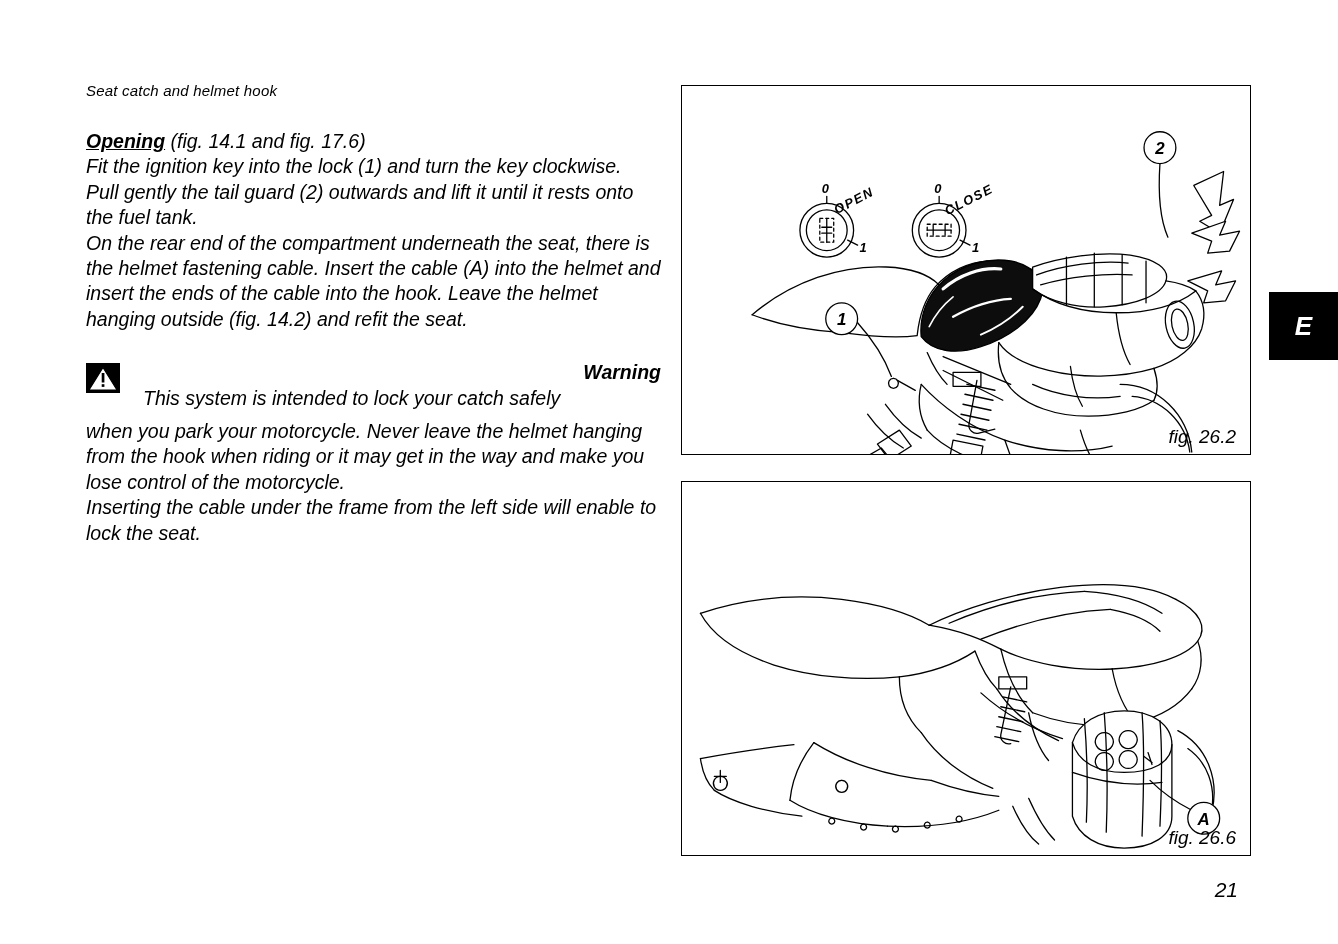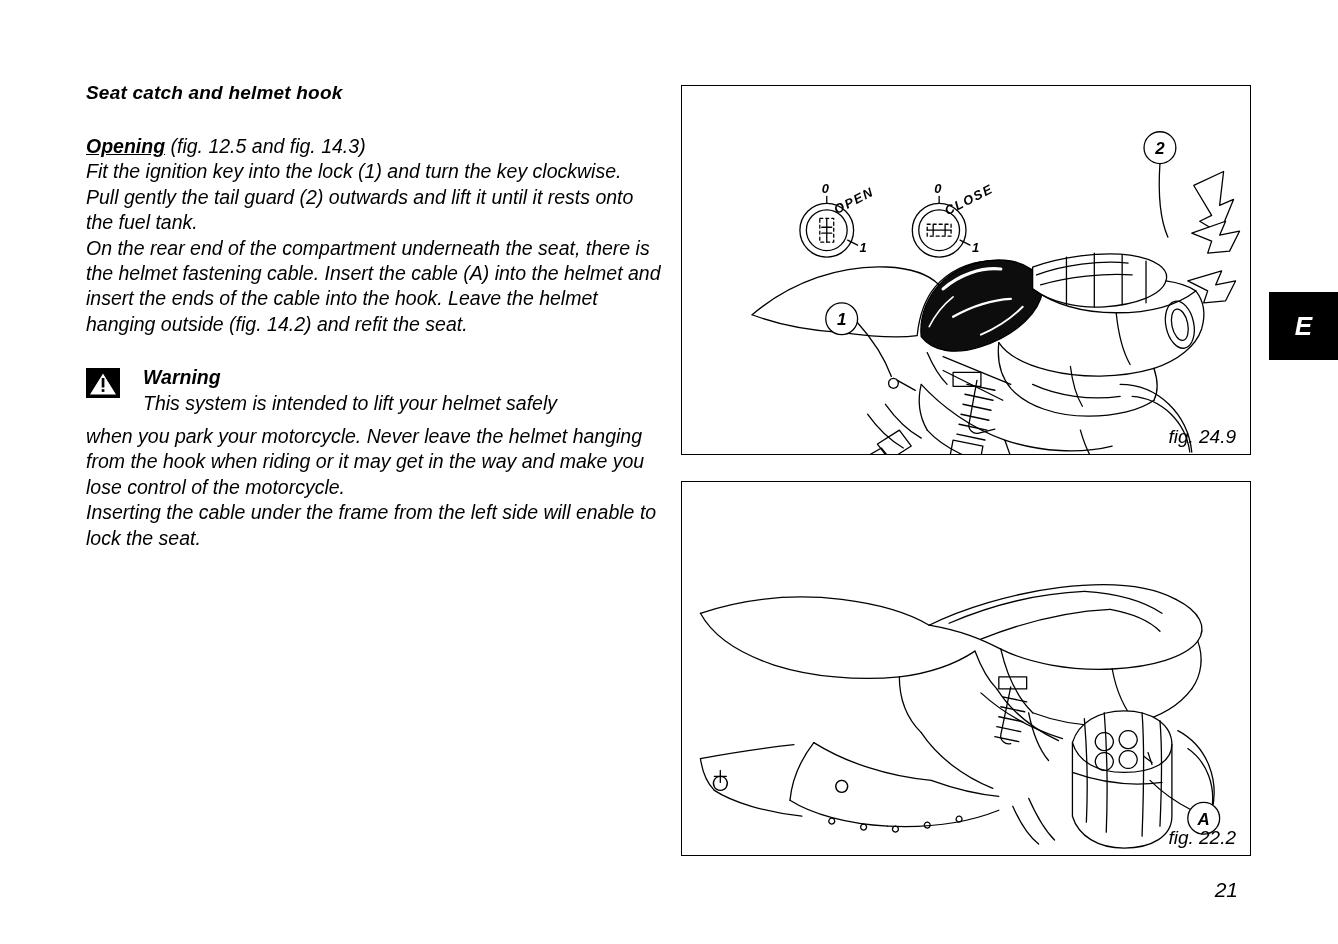--- a/index.html
+++ b/index.html
@@ -17,22 +17,22 @@
   }
 
   
   .text-col {
     position: absolute;
     left: 86px;
     top: 82px;
     width: 575px;
   }
   .section-title {
-    font-size: 19px;
-    font-weight: bold;
+    font-size: 15px;
+    font-weight: normal;
     font-style: italic;
     letter-spacing: 0.2px;
     margin: 0 0 30px 0;
   }
   .para {
     font-size: 19.5px;
     font-style: italic;
     line-height: 25.4px;
     margin: 0;
   }
@@ -50,20 +50,21 @@
     top: 3px;
     width: 34px;
     height: 30px;
   }
   .warn-title {
     font-size: 19.5px;
     font-weight: bold;
     font-style: italic;
     margin: 0 0 0 57px;
     line-height: 25.4px;
+    text-align: right;
   }
   .warn-first {
     font-size: 19.5px;
     font-style: italic;
     line-height: 25.4px;
     margin: 0;
     text-indent: 57px;
   }
   .warn-rest {
     font-size: 19.5px;
@@ -122,33 +123,33 @@
 
   .callout-text { font-family: "Liberation Sans", sans-serif; font-weight: bold; font-style: italic; }
 </style>
 </head>
 <body>
 
 <div class="text-col">
 
   <h1 class="section-title">Seat catch and helmet hook</h1>
 
-  <p class="para"><span class="lead">Opening</span><span> (fig. 12.5 and fig. 14.3)</span><br><span style="white-space:pre-line;">Fit the ignition key into the lock (1) and turn the key clockwise.
+  <p class="para"><span class="lead">Opening</span><span> (fig. 14.1 and fig. 17.6)</span><br><span style="white-space:pre-line;">Fit the ignition key into the lock (1) and turn the key clockwise.
 Pull gently the tail guard (2) outwards and lift it until it rests onto the fuel tank.
 On the rear end of the compartment underneath the seat, there is the helmet fastening cable. Insert the cable (A) into the helmet and insert the ends of the cable into the hook. Leave the helmet hanging outside (fig. 14.2) and refit the seat.</span></p>
 
   <div class="warning-block">
     <svg class="warn-icon" viewBox="0 0 34 30">
       <rect x="0" y="0" width="34" height="30" fill="#000"></rect>
       <polygon points="17,4.5 31,27 3,27" fill="#fff" stroke="#000" stroke-width="1.2"></polygon>
       <rect x="15.7" y="10" width="2.7" height="9.5" fill="#000"></rect>
       <rect x="15.7" y="21.2" width="2.7" height="2.7" fill="#000"></rect>
     </svg>
     <p class="warn-title">Warning</p>
-    <p class="warn-first">This system is intended to lift your helmet safely</p>
+    <p class="warn-first">This system is intended to lock your catch safely</p>
     <p class="warn-rest" style="white-space:pre-line;margin-top:8px;">when you park your motorcycle. Never leave the helmet hanging from the hook when riding or it may get in the way and make you lose control of the motorcycle.
 Inserting the cable under the frame from the left side will enable to lock the seat.</p>
   </div>
 </div>
 
 <div class="fig" id="fig-141">
   <svg viewBox="0 0 570 370">
     <g fill="none" stroke="#000" stroke-width="1.3" stroke-linejoin="round" stroke-linecap="round">
 
       <circle cx="145" cy="145" r="27"></circle>
@@ -245,21 +246,21 @@
 
       <circle cx="480" cy="62" r="16" fill="#fff"></circle>
       <text x="480" y="68" text-anchor="middle" class="callout-text" font-size="17" fill="#000" stroke="none">2</text>
       <path d="M480 78 C478 108 480 134 488 152"></path>
 
       <circle cx="160" cy="234" r="16" fill="#fff"></circle>
       <text x="160" y="240" text-anchor="middle" class="callout-text" font-size="17" fill="#000" stroke="none">1</text>
       <path d="M176 238 C194 258 204 276 210 292"></path>
     </g>
   </svg>
-  <div class="fig-caption">fig. 24.9</div>
+  <div class="fig-caption">fig. 26.2</div>
 </div>
 
 <div class="fig" id="fig-142">
   <svg viewBox="0 0 570 375">
     <g fill="none" stroke="#000" stroke-width="1.3" stroke-linejoin="round" stroke-linecap="round">
 
       <path d="M18 132 C60 118 110 112 160 118 C200 123 228 132 248 144"></path>
       <path d="M248 144 C280 128 330 112 380 106 C430 100 470 104 496 118"></path>
       <path d="M496 118 C520 130 528 146 518 160 C506 176 472 186 432 188"></path>
       <path d="M432 188 C390 190 348 182 320 168"></path>
@@ -324,20 +325,20 @@
       <path d="M508 268 C528 282 536 306 532 330"></path>
 
       <path d="M348 318 C356 336 364 350 374 360"></path>
       <path d="M332 326 C340 344 348 356 358 364"></path>
 
       <path d="M470 300 C482 312 496 322 512 330"></path>
       <circle cx="524" cy="338" r="16" fill="#fff"></circle>
       <text x="524" y="345" text-anchor="middle" class="callout-text" font-size="17" fill="#000" stroke="none">A</text>
     </g>
   </svg>
-  <div class="fig-caption">fig. 22.2</div>
+  <div class="fig-caption">fig. 26.6</div>
 </div>
 
 <div class="lang-tab">
   <span>E</span>
 </div>
 
 <div class="page-num">21</div>
 
 </body></html>

